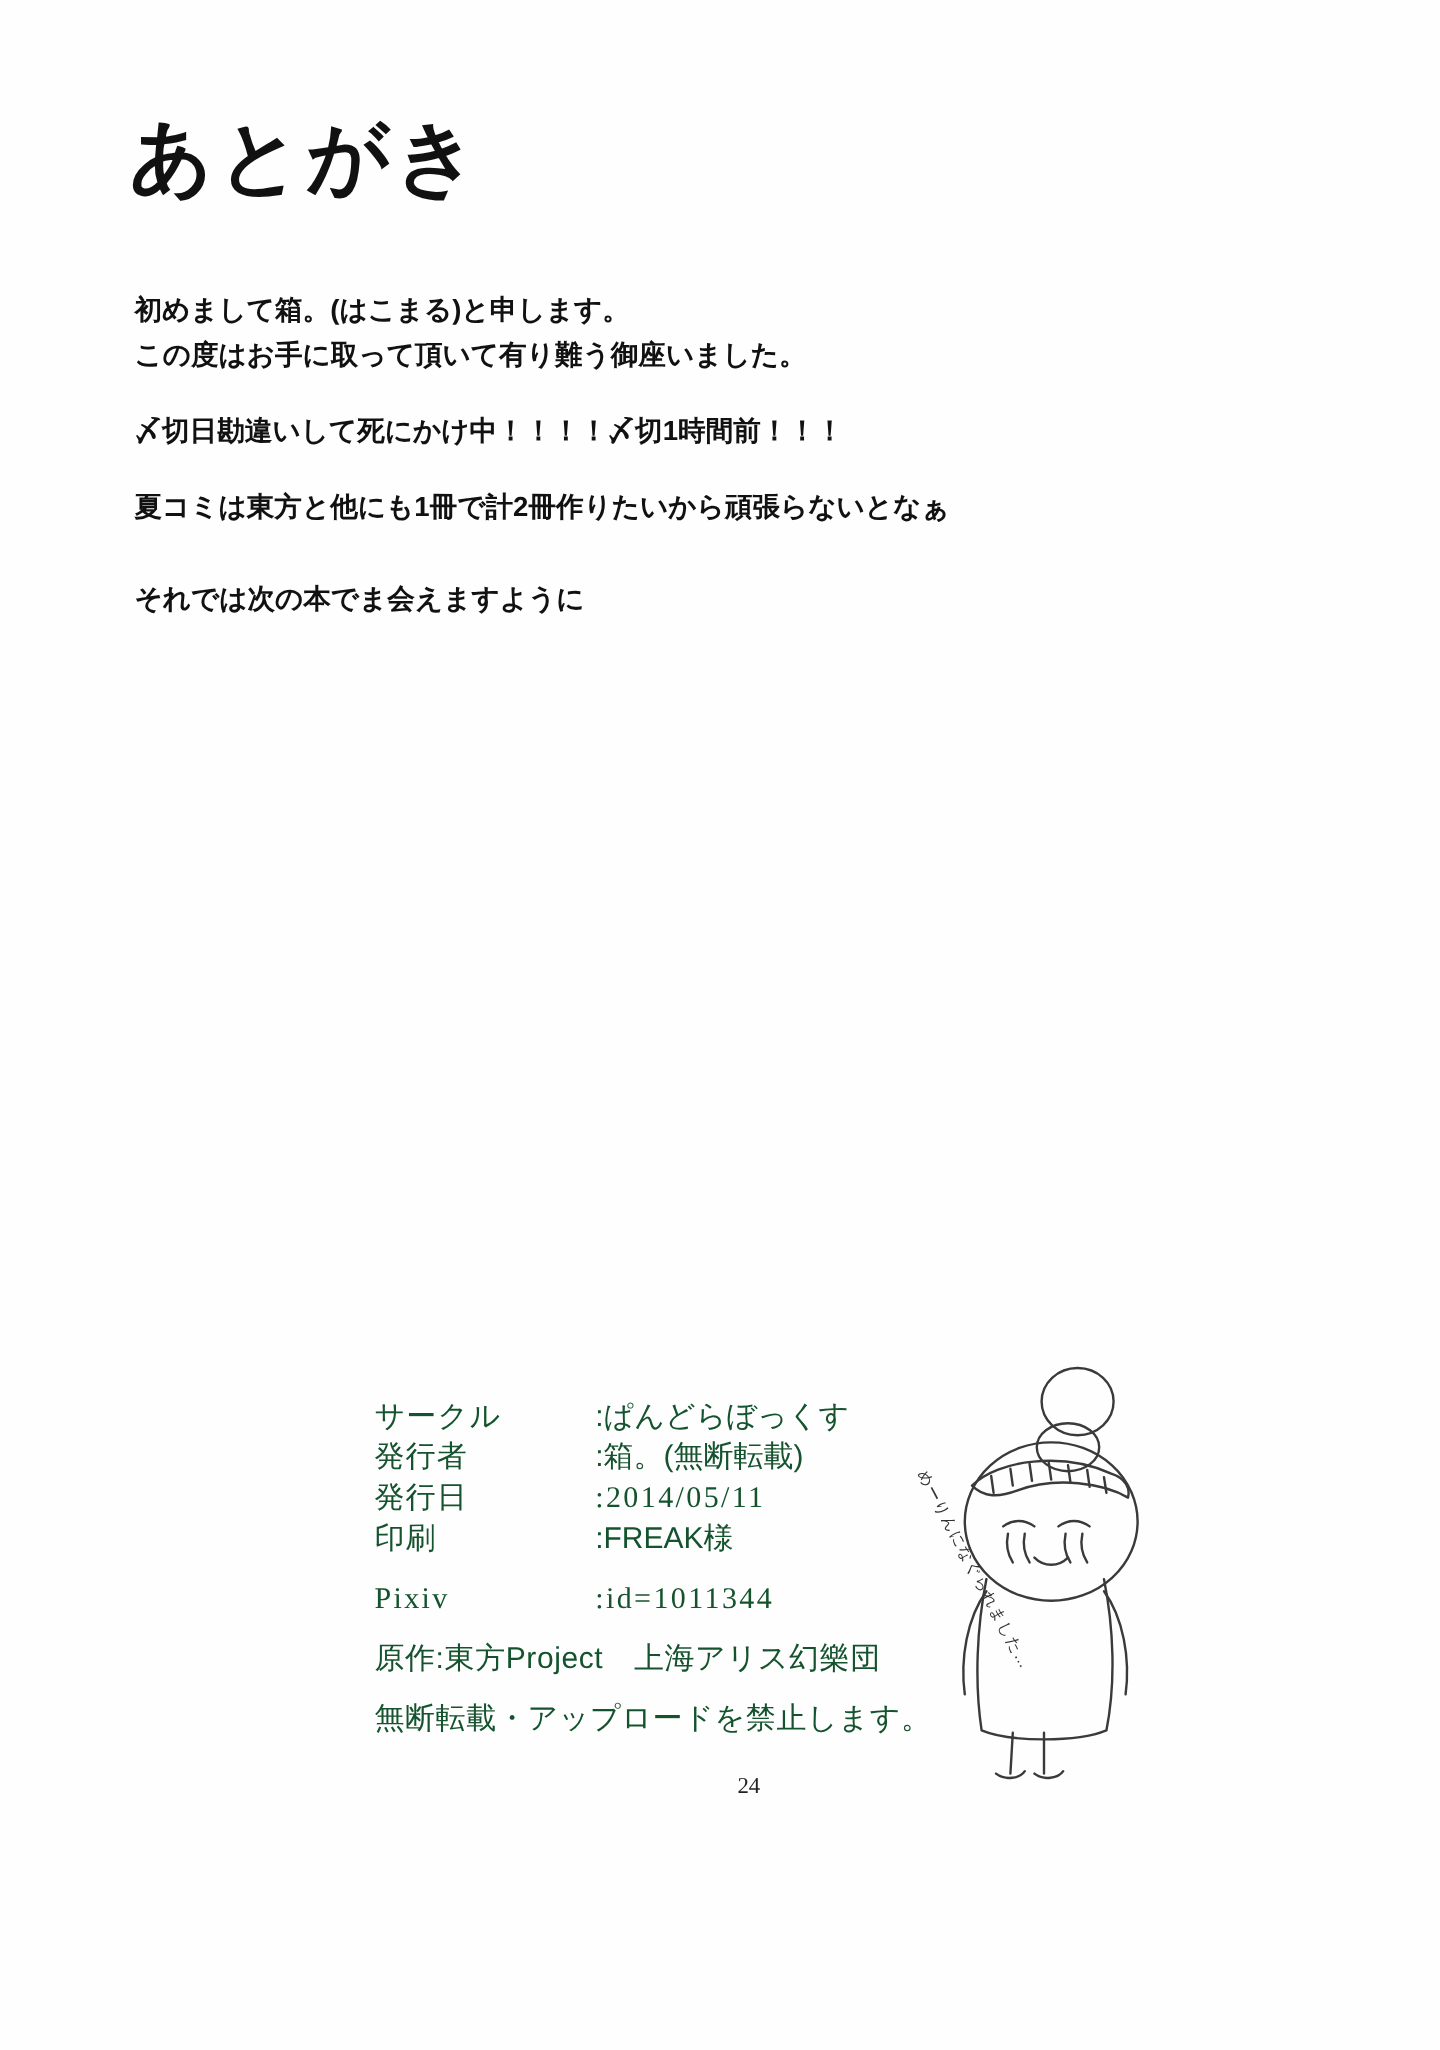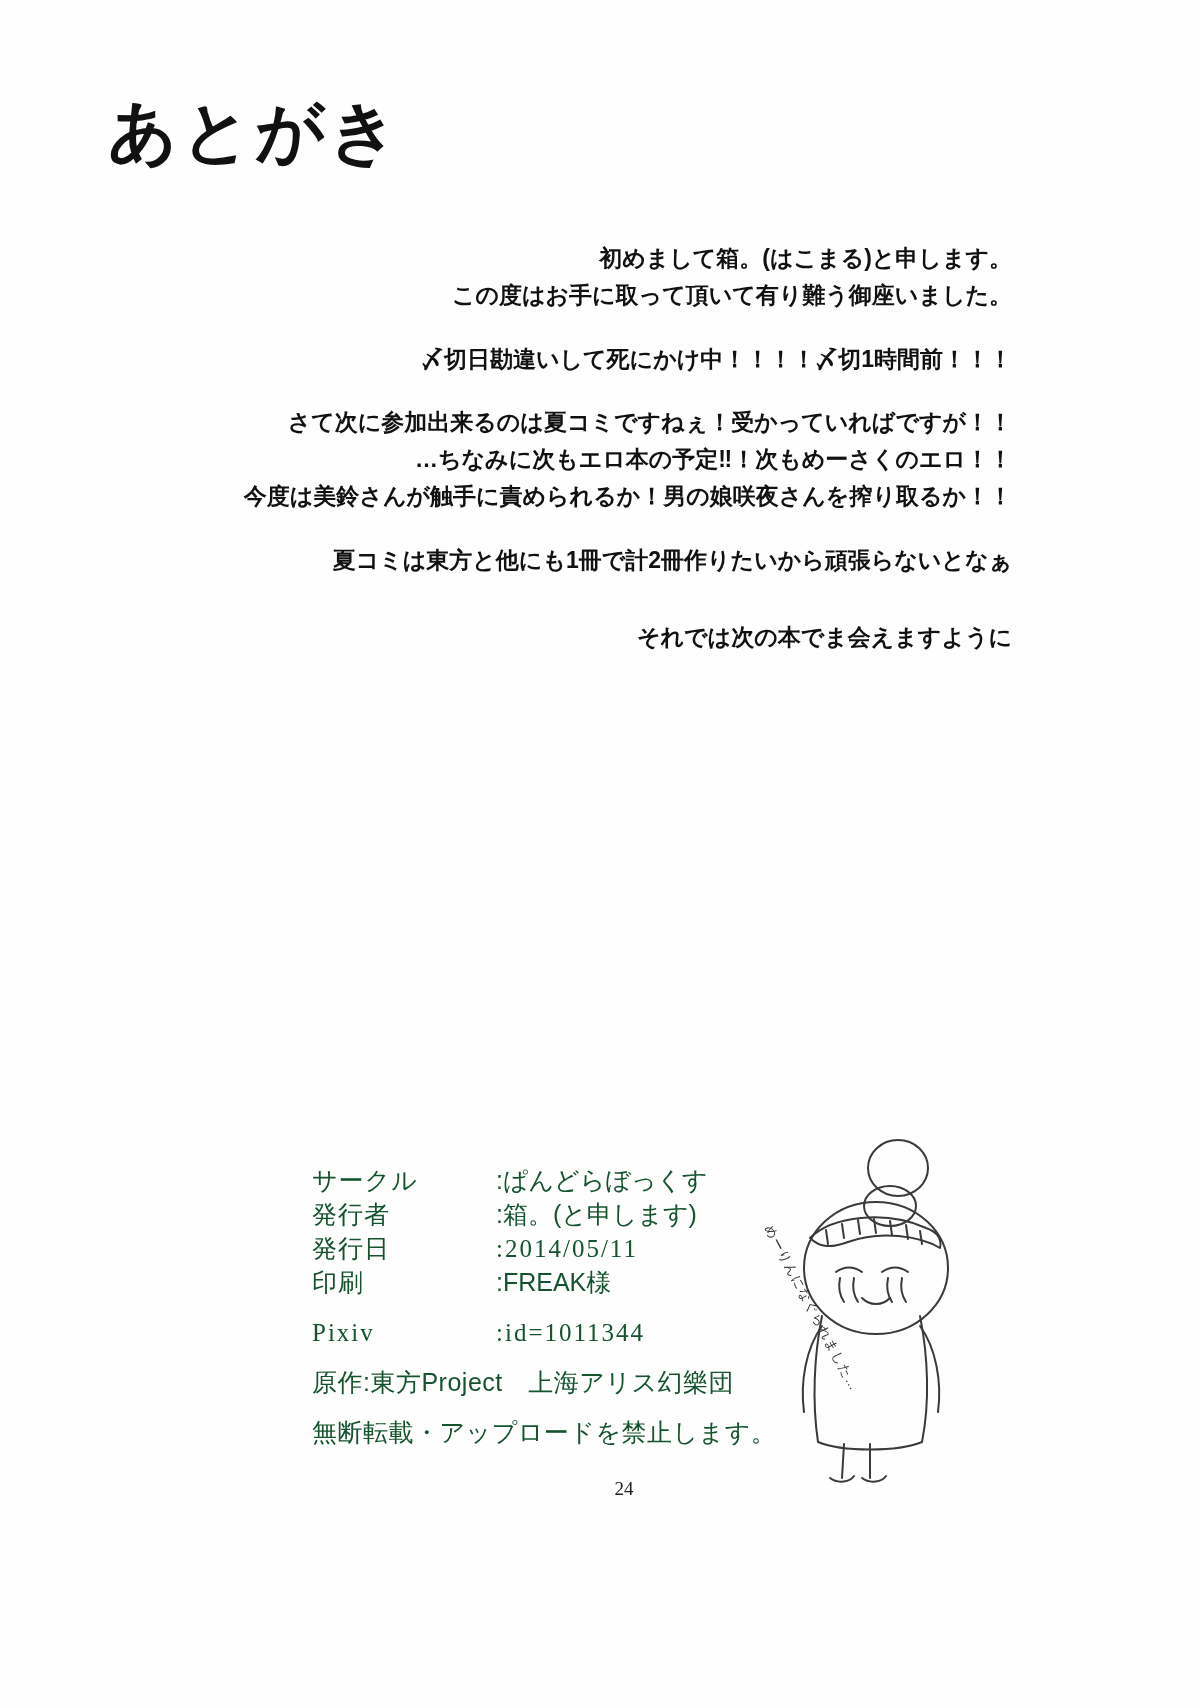--- a/index.html
+++ b/index.html
@@ -36,21 +36,20 @@
     left: 112px;
     top: 240px;
     width: 900px;
     font-size: 23px;
     line-height: 1.62;
     color: #111111;
     font-weight: 600;
   }
   .para {
     margin: 0 0 26px 0;
-    text-align: right;
   }
   .para:last-child {
     margin-bottom: 12px;
   }
   .para .line {
     display: block;
     white-space: nowrap;
   }
   .spacer-para {
     height: 14px;
@@ -139,46 +138,41 @@
 
     <div class="para">
       <span class="line">初めまして箱。(はこまる)と申します。</span>
       <span class="line">この度はお手に取って頂いて有り難う御座いました。</span>
     </div>
 
     <div class="para">
       <span class="line">〆切日勘違いして死にかけ中！！！！〆切1時間前！！！</span>
     </div>
 
-    <div class="para">
-      <span class="line">さて次に参加出来るのは夏コミですねぇ！受かっていればですが！！</span>
-      <span class="line">…ちなみに次もエロ本の予定‼！次もめーさくのエロ！！</span>
-      <span class="line">今度は美鈴さんが触手に責められるか！男の娘咲夜さんを搾り取るか！！</span>
-    </div>
 
     <div class="para">
       <span class="line">夏コミは東方と他にも1冊で計2冊作りたいから頑張らないとなぁ</span>
     </div>
 
     <div class="spacer-para"></div>
 
     <div class="para">
       <span class="line">それでは次の本でま会えますように</span>
     </div>
 
   </div>
 
   <div class="colophon">
     <div class="colophon-row">
       <span class="colophon-label">サークル</span>
       <span class="colophon-value">:ぱんどらぼっくす</span>
     </div>
     <div class="colophon-row">
       <span class="colophon-label">発行者</span>
-      <span class="colophon-value">:箱。(と申します)</span>
+      <span class="colophon-value">:箱。(無断転載)</span>
     </div>
     <div class="colophon-row">
       <span class="colophon-label">発行日</span>
       <span class="colophon-value mono-ish">:2014/05/11</span>
     </div>
     <div class="colophon-row">
       <span class="colophon-label">印刷</span>
       <span class="colophon-value">:FREAK様</span>
     </div>
 

